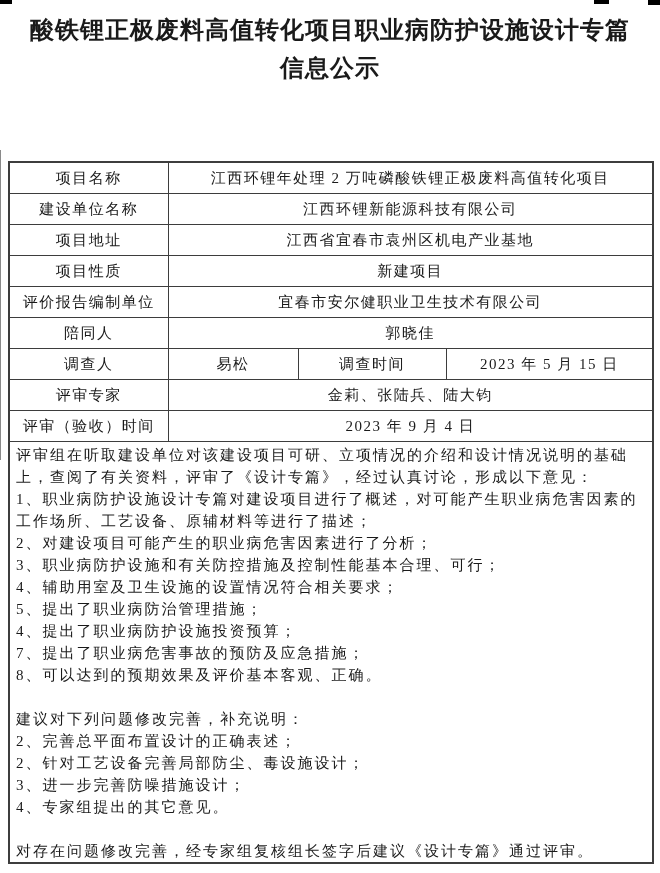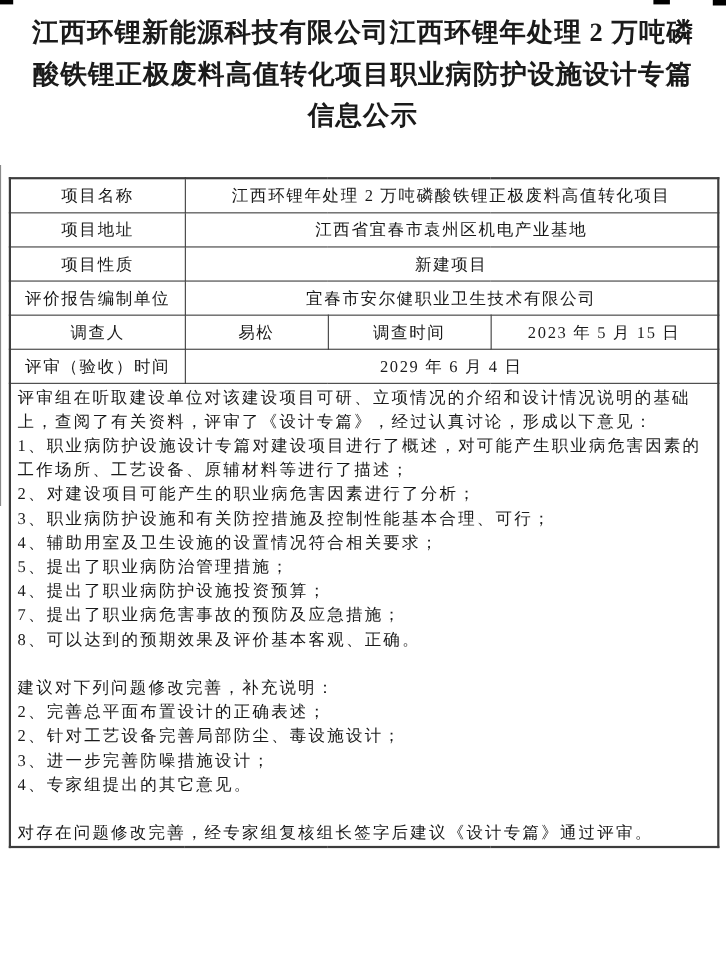--- a/index.html
+++ b/index.html
@@ -72,58 +72,69 @@
 </style>
 </head>
 <body>
 
 <div class="artifact a-tl"></div>
 <div class="artifact a-tm"></div>
 <div class="artifact a-tr"></div>
 <div class="edge-line"></div>
 
 <div class="doc-title">
-  <div class="t-line">江西环锂新能源科技有限公司江西环锂年处理 2 万吨磷</div>
   <div class="t-line">酸铁锂正极废料高值转化项目职业病防护设施设计专篇</div>
   <div class="t-line">信息公示</div>
 </div>
 
 <table class="info-table">
   <colgroup>
       <col class="c1">
       <col class="c2">
       <col class="c3">
       <col class="c4">
     </colgroup>
   <tbody>
     <tr>
       <td>项目名称</td>
       <td colspan="3">江西环锂年处理 2 万吨磷酸铁锂正极废料高值转化项目</td>
     </tr>
     <tr>
+      <td>建设单位名称</td>
+      <td colspan="3">江西环锂新能源科技有限公司</td>
+    </tr>
+    <tr>
       <td>项目地址</td>
       <td colspan="3">江西省宜春市袁州区机电产业基地</td>
     </tr>
     <tr>
       <td>项目性质</td>
       <td colspan="3">新建项目</td>
     </tr>
     <tr>
       <td>评价报告编制单位</td>
       <td colspan="3">宜春市安尔健职业卫生技术有限公司</td>
     </tr>
     <tr>
+      <td>陪同人</td>
+      <td colspan="3">郭晓佳</td>
+    </tr>
+    <tr>
       <td>调查人</td>
       <td>易松</td>
       <td>调查时间</td>
       <td>2023 年 5 月 15 日</td>
     </tr>
     <tr>
+      <td>评审专家</td>
+      <td colspan="3">金莉、张陆兵、陆大钧</td>
+    </tr>
+    <tr>
       <td>评审（验收）时间</td>
-      <td colspan="3">2029 年 6 月 4 日</td>
+      <td colspan="3">2023 年 9 月 4 日</td>
     </tr>
     <tr>
       <td colspan="4" class="opinion-cell">
         <div class="op-line">评审组在听取建设单位对该建设项目可研、立项情况的介绍和设计情况说明的基础</div>
         <div class="op-line">上，查阅了有关资料，评审了《设计专篇》，经过认真讨论，形成以下意见：</div>
         <div class="op-line">1、职业病防护设施设计专篇对建设项目进行了概述，对可能产生职业病危害因素的</div>
         <div class="op-line">工作场所、工艺设备、原辅材料等进行了描述；</div>
         <div class="op-line">2、对建设项目可能产生的职业病危害因素进行了分析；</div>
         <div class="op-line">3、职业病防护设施和有关防控措施及控制性能基本合理、可行；</div>
         <div class="op-line">4、辅助用室及卫生设施的设置情况符合相关要求；</div>

